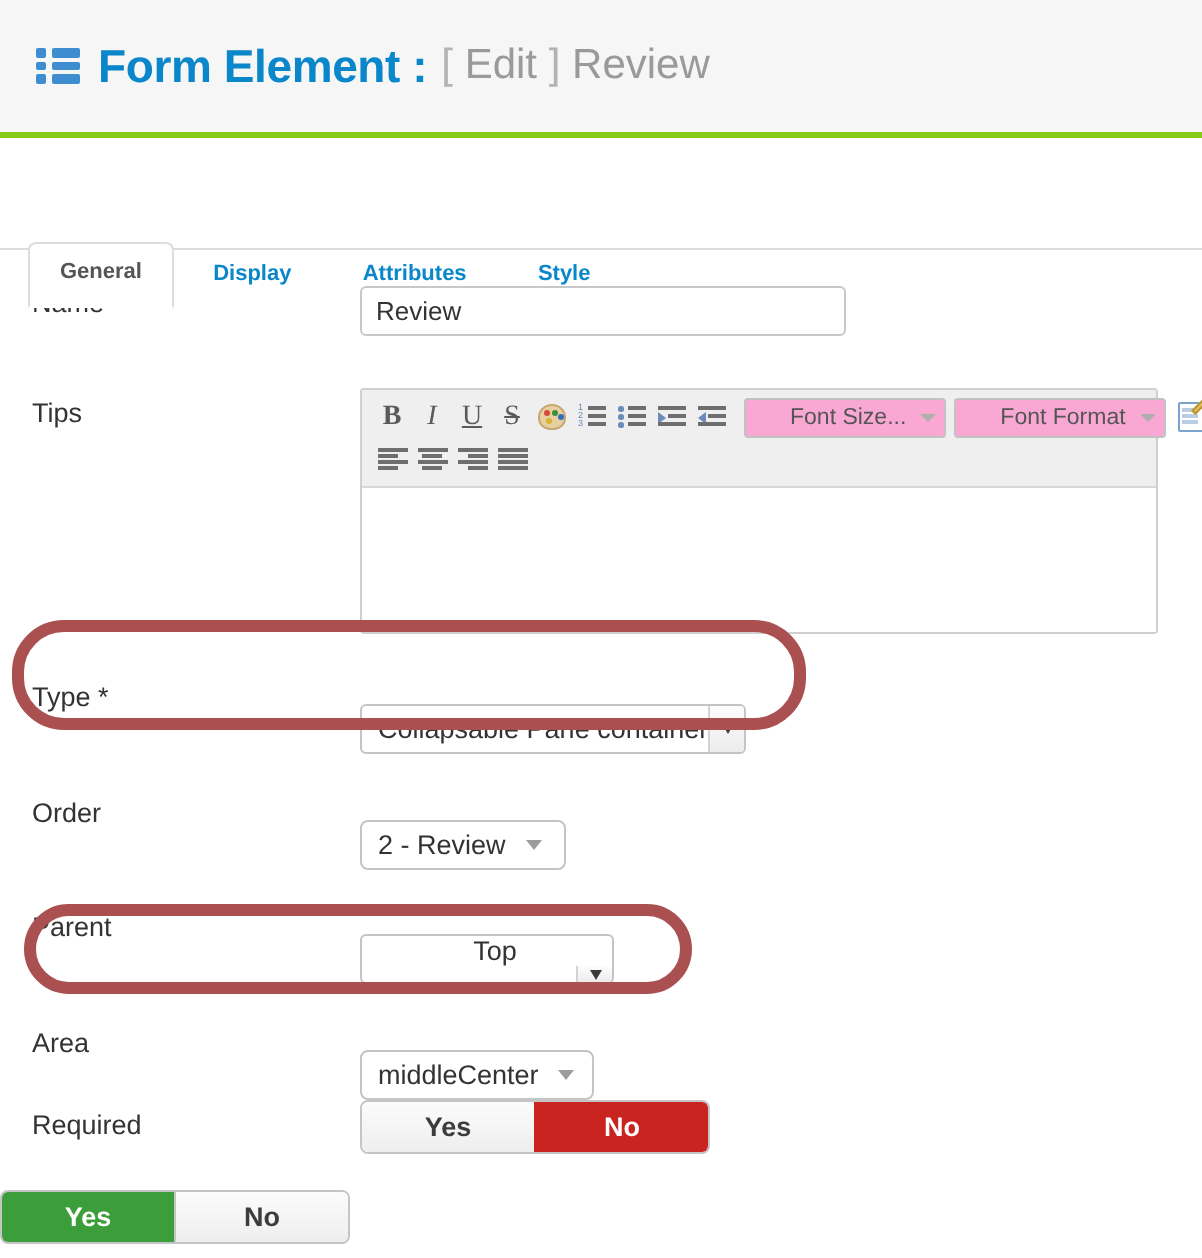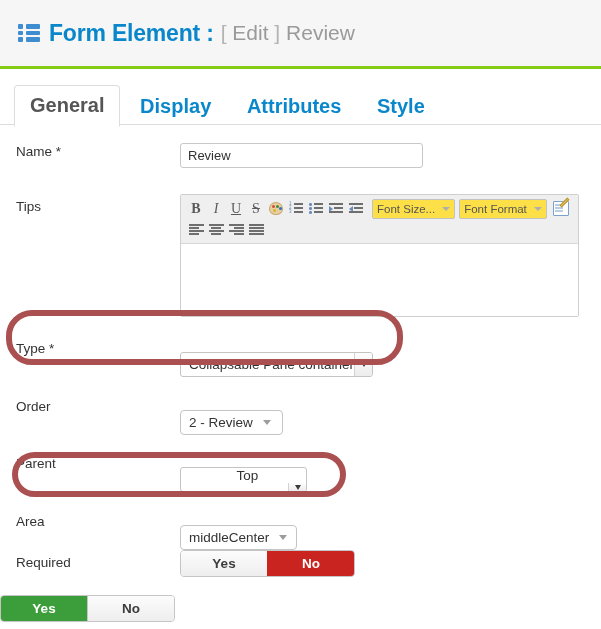--- a/index.html
+++ b/index.html
@@ -83,26 +83,27 @@
     position: absolute;
     left: 0; right: 0; bottom: 0;
     height: 1px;
     background: #dddddd;
   }
   .tab {
     position: relative;
     z-index: 2;
     display: inline-block;
     padding: 10px 16px 11px 16px;
-    font-size: 20px;
+    font-size: 11px;
     font-weight: bold;
     color: #0a87cb;
     cursor: pointer;
     vertical-align: bottom;
     line-height: 1;
+    margin-top: 36px;
   }
   .tab.active {
     color: #555555;
     border: 1px solid #dddddd;
     border-bottom: 1px solid #ffffff;
     border-radius: 4px 4px 0 0;
     background: #ffffff;
     padding: 9px 15px 11px 15px;
   }
 
@@ -238,24 +239,24 @@
   .ico-align .a3 { top: 9px; width: 10px; }
   .ico-align.center .a1, .ico-align.center .a3 { left: 2.5px; }
   .ico-align.right  .a1, .ico-align.right  .a3 { left: 5px; }
   .ico-align.just   .a1, .ico-align.just   .a3 { width: 15px; }
 
   .tb-sep { width: 6px; flex: 0 0 auto; }
   .tb-select {
     height: 18px;
     border: 1px solid #c2c2c2;
     border-radius: 2px;
-    background: #fde047;
+    background: #f9a8d4;
     display: inline-flex;
     align-items: center;
-    padding: 0 4px 0 4px;
+    padding: 0 4px 0 22px;
     font-size: 11.5px;
     color: #555555;
     cursor: pointer;
     flex: 0 0 auto;
     margin-right: 4px;
   }
   .tb-select .cap { white-space: nowrap; }
   .tb-select .caret {
     margin-left: 7px;
     width: 0; height: 0;

